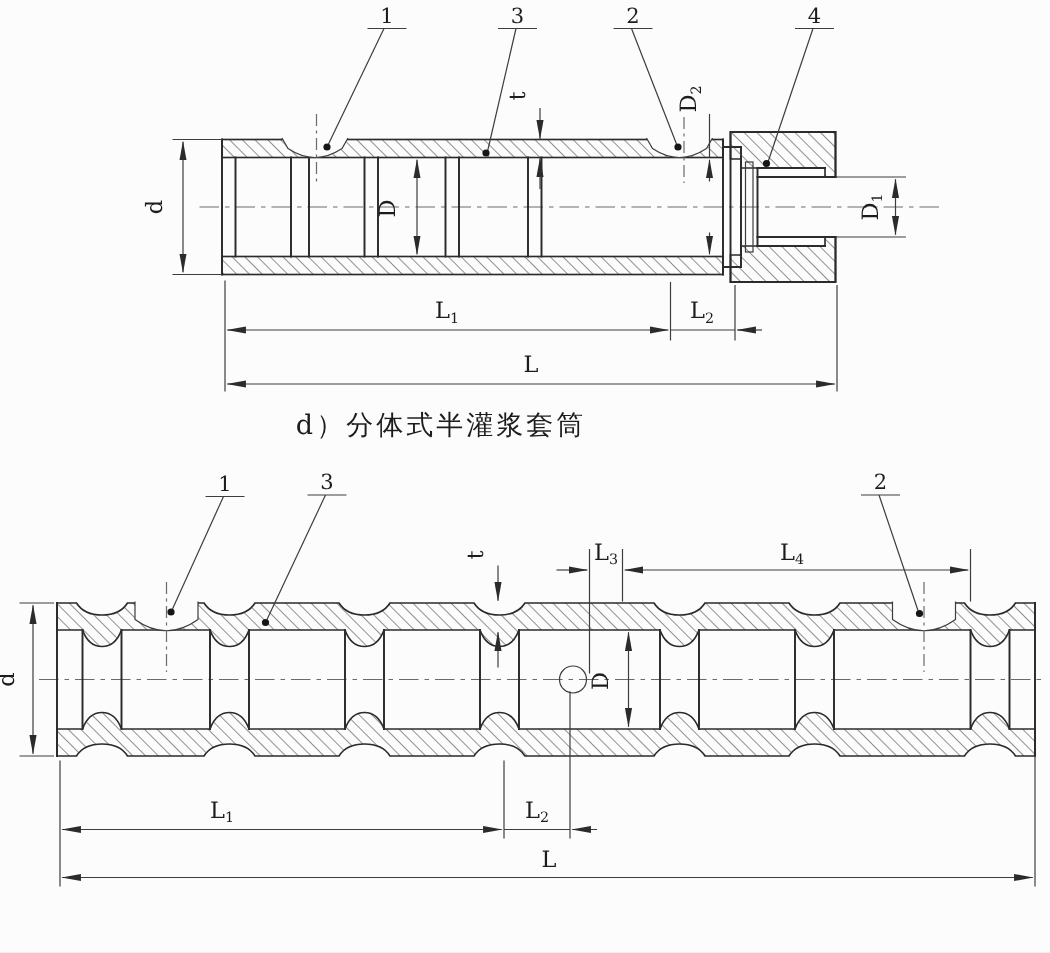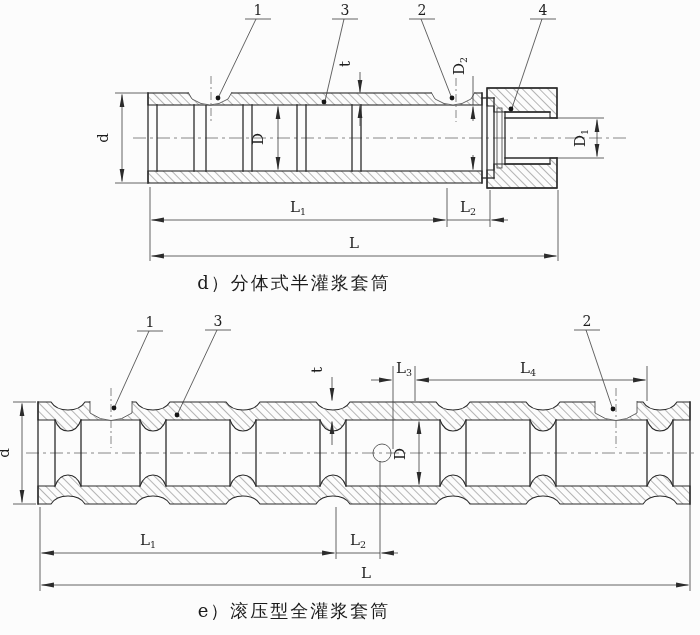--- a/index.html
+++ b/index.html
@@ -337,14 +337,13 @@
           <tspan>L</tspan><tspan class="sub" dy="3">2</tspan></text>
       </g>
       <g>
         <line class="thin" x1="41.5" y1="585" x2="688.5" y2="585" marker-start="url(#ar2)" marker-end="url(#ar2)"></line>
         <text x="366" y="578" text-anchor="middle">
           <tspan>L</tspan></text>
       </g>
     </g>
   </svg>
 
-  <div class="caption" style="top:599px">e）滚压型全灌浆套筒</div>
 </div>
 
 </body></html>

